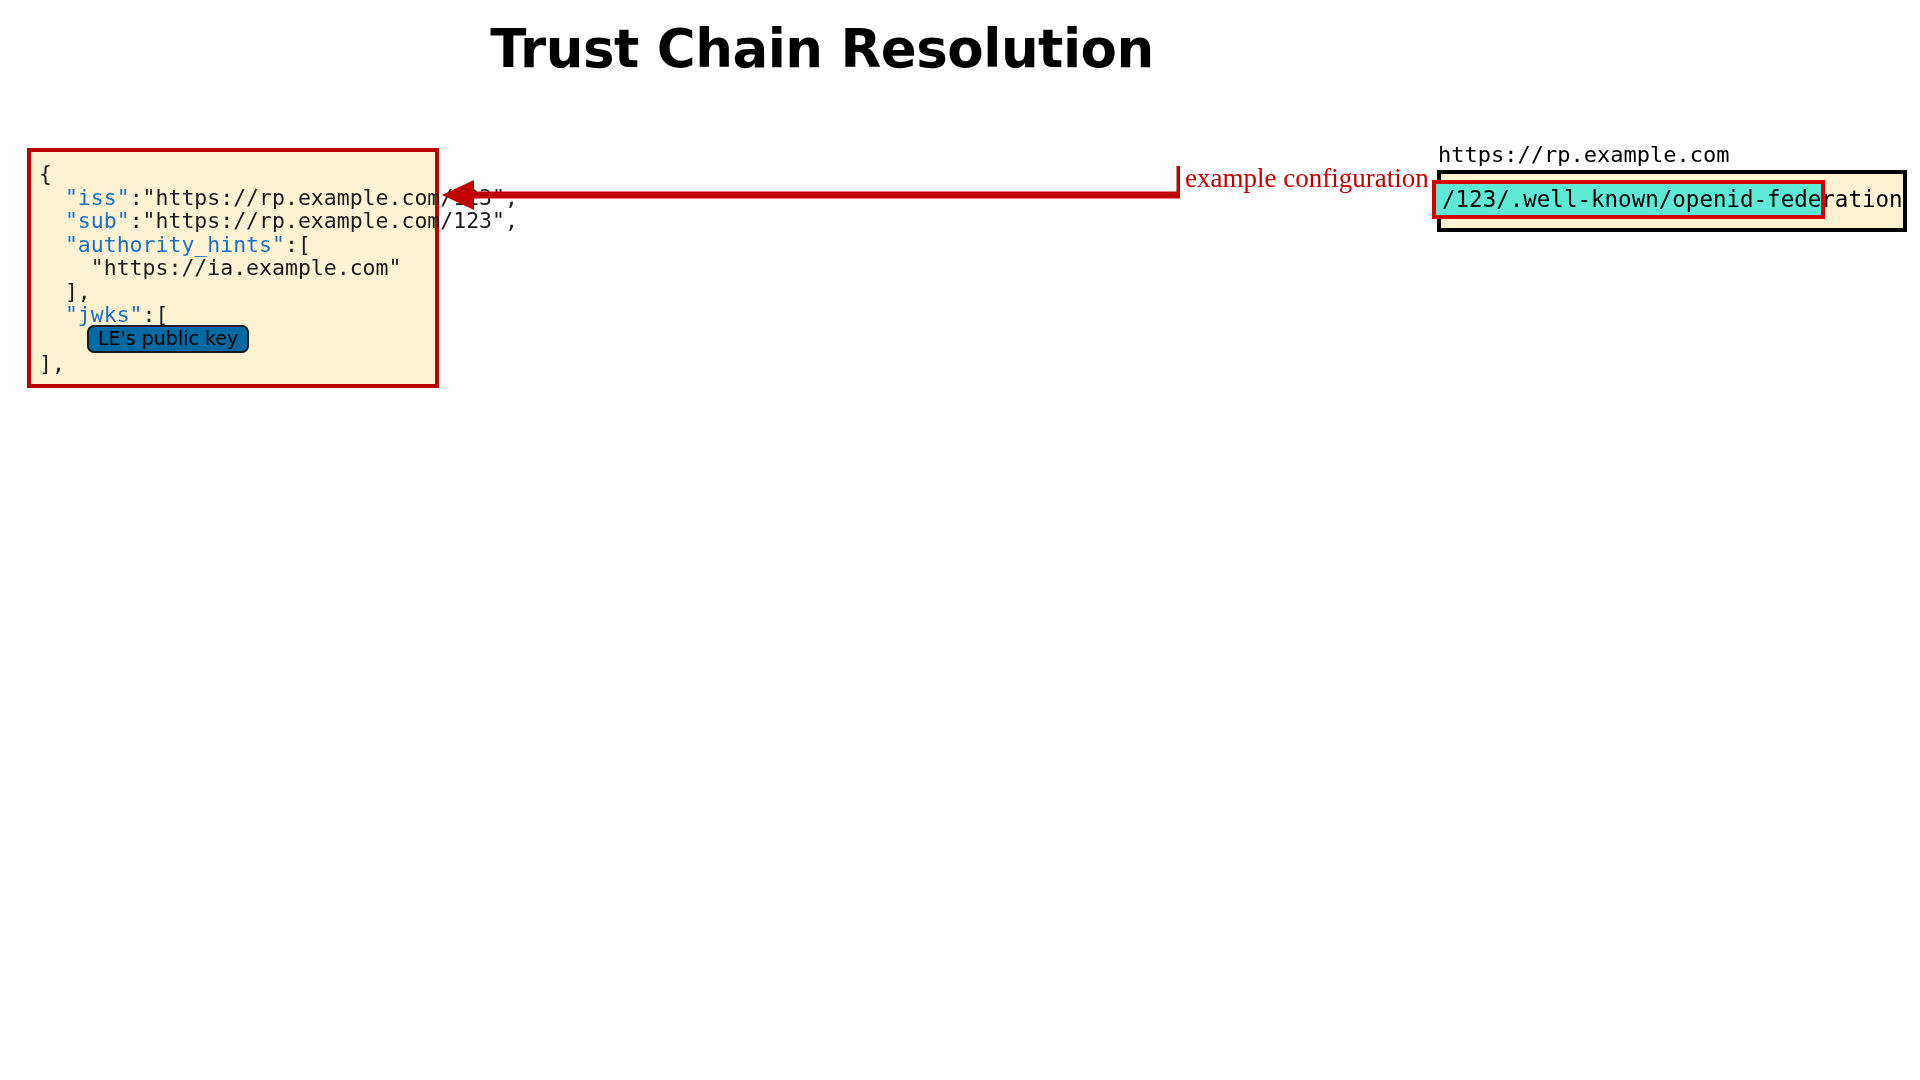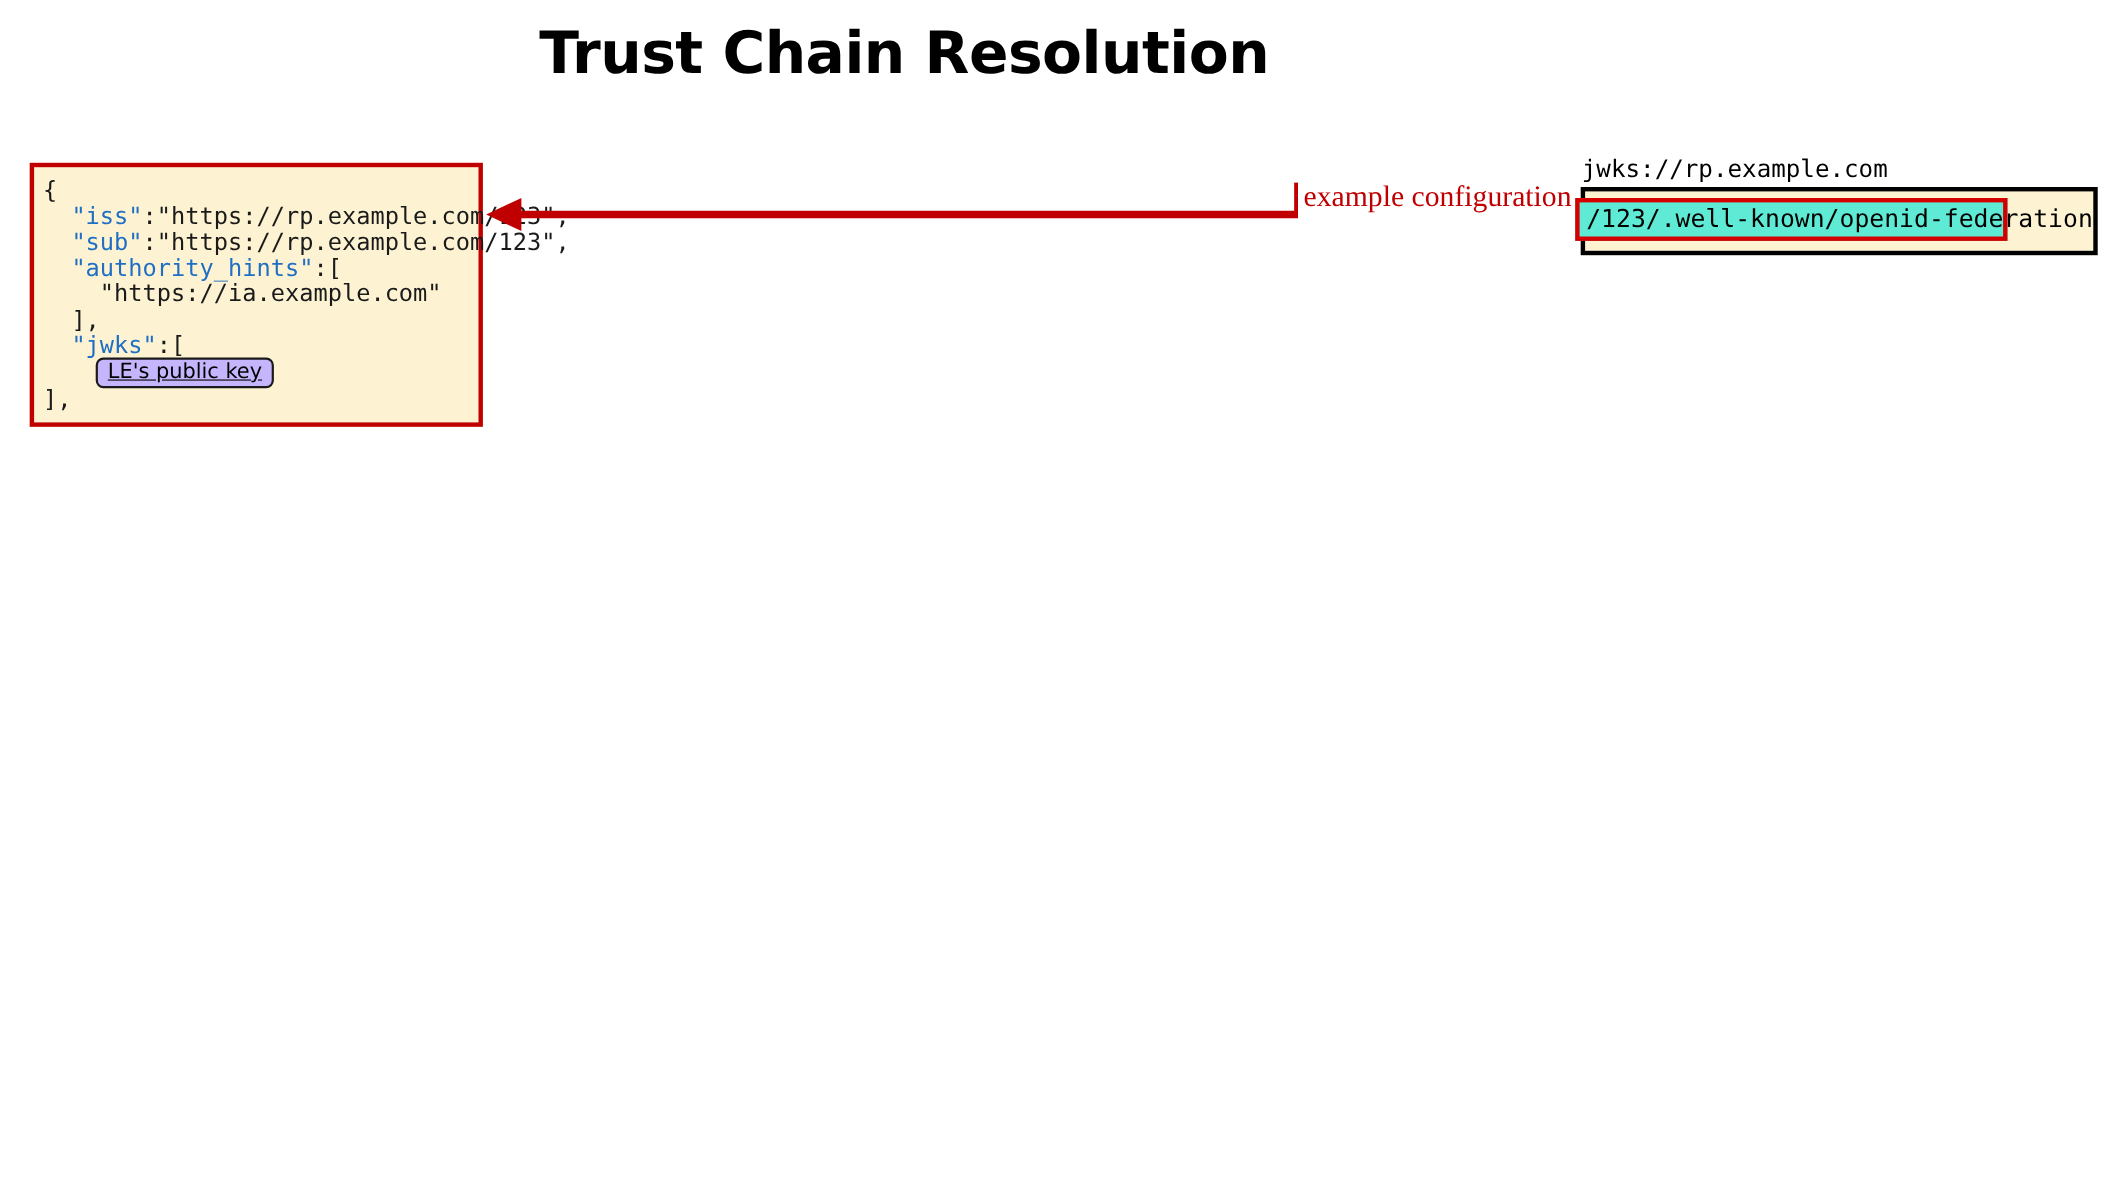--- a/index.html
+++ b/index.html
@@ -60,30 +60,29 @@
     height: 25px;
     display: flex;
     align-items: center;
   }
   .badge-indent {
     display: inline-block;
     width: 48px;
   }
   #public-key-badge {
     display: inline-block;
-    background: #c4b5fd;
+    background: #0369a1;
     border: 2px solid #1a1a1a;
     border-radius: 7px;
     padding: 1px 9px 2px 9px;
     font-family: "DejaVu Sans", sans-serif;
     font-size: 19px;
     line-height: 21px;
     color: #000000;
     white-space: nowrap;
-    text-decoration: underline;
   }
 
   
   #entity-config-arrow {
     position: absolute;
     left: 440px;
     top: 150px;
     width: 740px;
     height: 100px;
     pointer-events: none;
@@ -163,19 +162,19 @@
 </div>
 
 <svg id="entity-config-arrow" viewBox="0 0 740 100">
   <line x1="740" y1="45" x2="28" y2="45" stroke="#c00000" stroke-width="7"></line>
   <polygon points="2,45 34,30 34,60" fill="#c00000"></polygon>
   <line x1="740" y1="45" x2="740" y2="16" stroke="#c00000" stroke-width="7"></line>
 </svg>
 
 <div id="arrow-label">example configuration</div>
 
-<div id="endpoint-host">jwks://rp.example.com</div>
+<div id="endpoint-host">https://rp.example.com</div>
 
 <div id="endpoint-card"></div>
 
 <div id="endpoint-path-box">
   <span id="endpoint-path-text">/123/.well-known/openid-federation</span>
 </div>
 
 </body></html>

